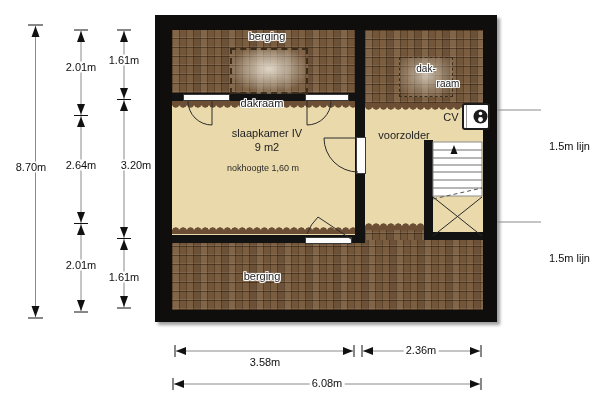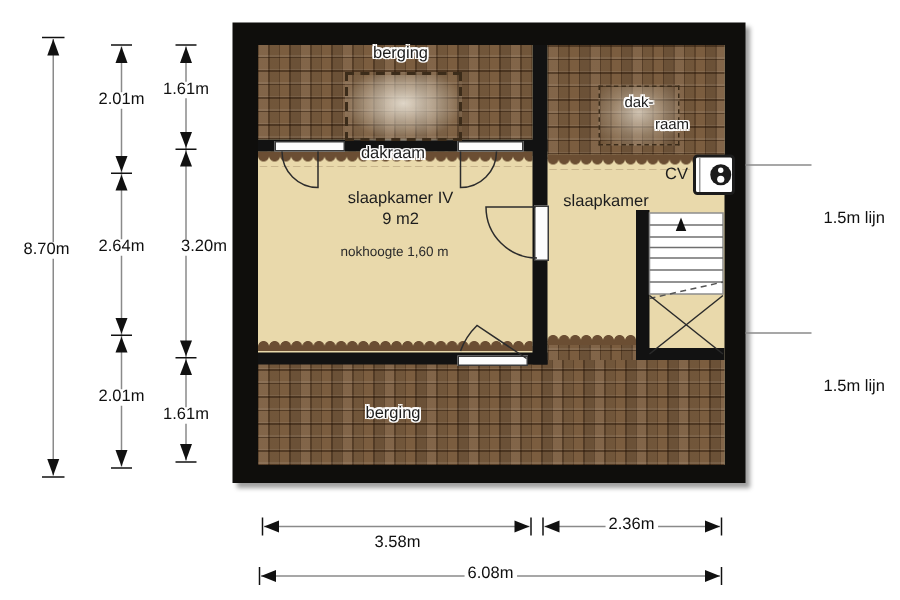--- a/index.html
+++ b/index.html
@@ -185,21 +185,21 @@
     </g>
   </svg>
 
   <span class="lbl outlined" style="left:267px;top:36px;">berging</span>
   <span class="lbl outlined" style="left:262px;top:71px;margin-top:32px;">dakraam</span>
   <span class="lbl outlined sm" style="left:426px;top:69px;">dak-</span>
   <span class="lbl outlined sm" style="left:434px;top:84px;padding-left:28px;">raam</span>
   <span class="lbl" style="left:267px;top:133px;">slaapkamer IV</span>
   <span class="lbl" style="left:267px;top:147px;">9 m2</span>
   <span class="lbl note" style="left:263px;top:168px;">nokhoogte 1,60 m</span>
-  <span class="lbl" style="left:404px;top:135px;">slaapkamer</span>
+  <span class="lbl" style="left:404px;top:135px;">voorzolder</span>
   <span class="lbl" style="left:451px;top:117px;">CV</span>
   <span class="lbl outlined" style="left:262px;top:276px;">berging</span>
 
   <span class="lbl dim" style="left:31px;top:167px;">8.70m</span>
   <span class="lbl dim" style="left:81px;top:67px;">2.01m</span>
   <span class="lbl dim" style="left:81px;top:165px;">2.64m</span>
   <span class="lbl dim" style="left:81px;top:265px;">2.01m</span>
   <span class="lbl dim" style="left:124px;top:60px;">1.61m</span>
   <span class="lbl dim" style="left:136px;top:165px;">3.20m</span>
   <span class="lbl dim" style="left:124px;top:277px;">1.61m</span>

